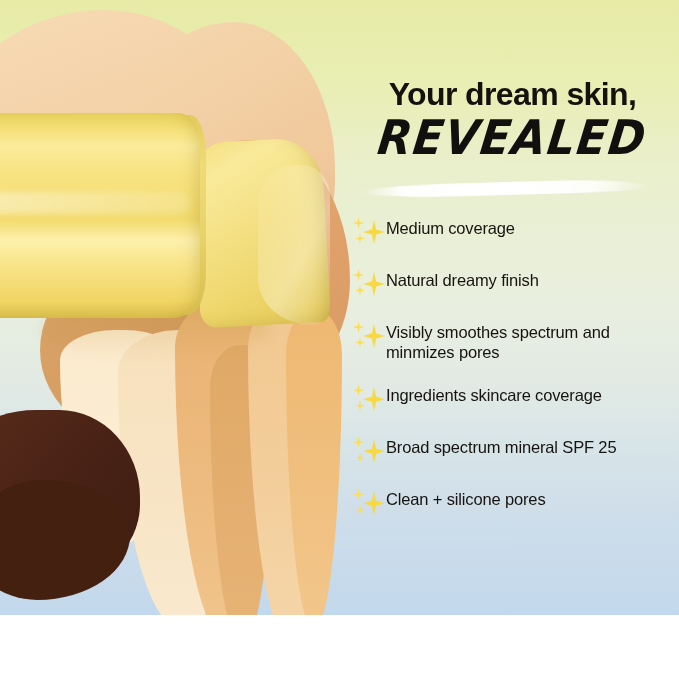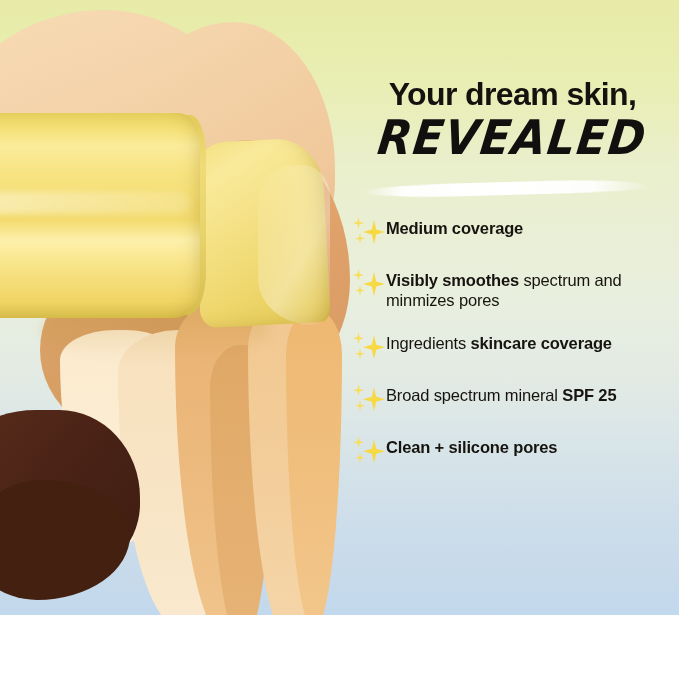--- a/index.html
+++ b/index.html
@@ -209,21 +209,21 @@
   .star-sm2 { width: 10px; height: 11px; left: 3px; top: 16px; background: #f9dd5e; }
 
   .bullet .txt {
     font-size: 16.5px;
     line-height: 1.22;
     color: #17140f;
     font-weight: 400;
     padding-top: 2px;
     letter-spacing: -0.15px;
   }
-  .bullet .txt b { font-weight: 700; }
+  .bullet .txt b { font-weight: 400; }
 </style>
 </head>
 <body>
 
 <div id="poster">
 
   <div class="art">
     <div class="blob-beige"></div>
     <div class="blob-beige2"></div>
     <div class="blob-tan"></div>
@@ -263,20 +263,28 @@
             <span class="star star-sm2"></span>
           </span>
           <div class="txt"><b>Medium coverage</b></div>
         </div>
         <div class="bullet">
           <span class="spark">
             <span class="star star-sm1"></span>
             <span class="star star-lg"></span>
             <span class="star star-sm2"></span>
           </span>
+          <div class="txt"><b>Natural </b><span>dreamy finish</span></div>
+        </div>
+        <div class="bullet">
+          <span class="spark">
+            <span class="star star-sm1"></span>
+            <span class="star star-lg"></span>
+            <span class="star star-sm2"></span>
+          </span>
           <div class="txt"><b>Visibly smoothes </b><span>spectrum and minmizes pores</span></div>
         </div>
         <div class="bullet">
           <span class="spark">
             <span class="star star-sm1"></span>
             <span class="star star-lg"></span>
             <span class="star star-sm2"></span>
           </span>
           <div class="txt"><span>Ingredients </span><b>skincare coverage</b></div>
         </div>

